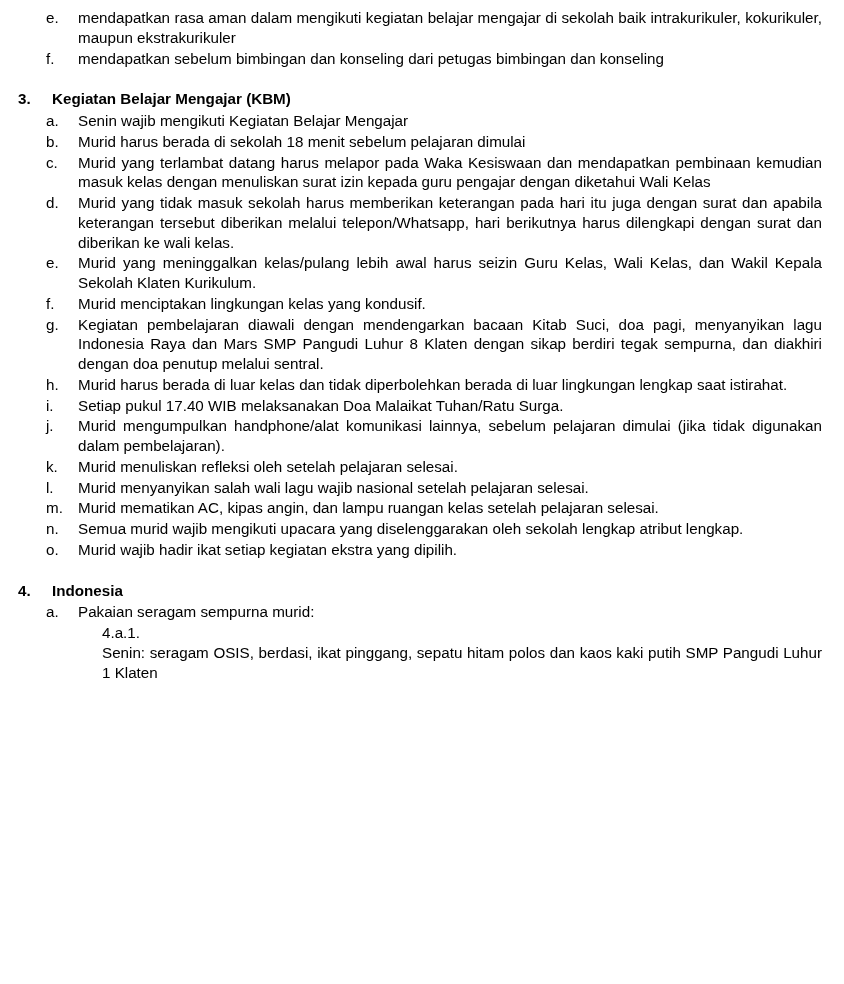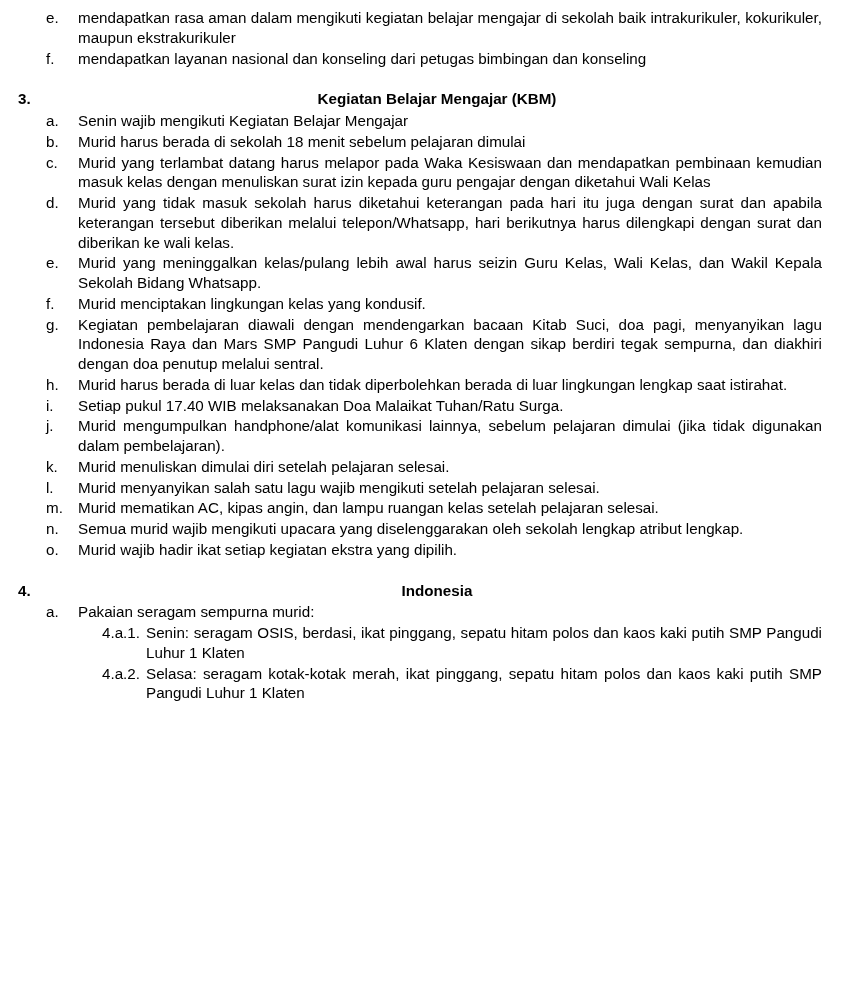--- a/index.html
+++ b/index.html
@@ -50,47 +50,48 @@
   
   .lvl-num {
     margin-left: 0;
     font-weight: bold;
     margin-bottom: 2px;
   }
   .lvl-num > .marker {
     width: 34px;
   }
   .lvl-num .text {
-    text-align: center;
+    text-align: left;
   }
 
   
   .lvl-sub {
     margin-left: 84px;
     margin-bottom: 1px;
+    flex-direction: column;
   }
   .lvl-sub > .marker {
     width: 44px;
   }
 
   .spacer-lg { height: 20px; }
 </style>
 </head>
 <body>
 
 <div class="page">
 
   <div class="row lvl-letter">
     <span class="marker">e.</span>
     <span class="text">mendapatkan rasa aman dalam mengikuti kegiatan belajar mengajar di sekolah baik intrakurikuler, kokurikuler, maupun ekstrakurikuler</span>
   </div>
 
   <div class="row lvl-letter">
     <span class="marker">f.</span>
-    <span class="text">mendapatkan layanan nasional dan konseling dari petugas bimbingan dan konseling</span>
+    <span class="text">mendapatkan sebelum bimbingan dan konseling dari petugas bimbingan dan konseling</span>
   </div>
 
   <div class="spacer-lg"></div>
 
   <div class="row lvl-num">
     <span class="marker">3.</span>
     <span class="text">Kegiatan Belajar Mengajar (KBM)</span>
   </div>
 
   <div class="row lvl-letter">
@@ -103,61 +104,61 @@
     <span class="text">Murid harus berada di sekolah 18 menit sebelum pelajaran dimulai</span>
   </div>
 
   <div class="row lvl-letter">
     <span class="marker">c.</span>
     <span class="text">Murid yang terlambat datang harus melapor pada Waka Kesiswaan dan mendapatkan pembinaan kemudian masuk kelas dengan menuliskan surat izin kepada guru pengajar dengan diketahui Wali Kelas</span>
   </div>
 
   <div class="row lvl-letter">
     <span class="marker">d.</span>
-    <span class="text">Murid yang tidak masuk sekolah harus diketahui keterangan pada hari itu juga dengan surat dan apabila keterangan tersebut diberikan melalui telepon/Whatsapp, hari berikutnya harus dilengkapi dengan surat dan diberikan ke wali kelas.</span>
+    <span class="text">Murid yang tidak masuk sekolah harus memberikan keterangan pada hari itu juga dengan surat dan apabila keterangan tersebut diberikan melalui telepon/Whatsapp, hari berikutnya harus dilengkapi dengan surat dan diberikan ke wali kelas.</span>
   </div>
 
   <div class="row lvl-letter">
     <span class="marker">e.</span>
-    <span class="text">Murid yang meninggalkan kelas/pulang lebih awal harus seizin Guru Kelas, Wali Kelas, dan Wakil Kepala Sekolah Bidang Whatsapp.</span>
+    <span class="text">Murid yang meninggalkan kelas/pulang lebih awal harus seizin Guru Kelas, Wali Kelas, dan Wakil Kepala Sekolah Klaten Kurikulum.</span>
   </div>
 
   <div class="row lvl-letter">
     <span class="marker">f.</span>
     <span class="text">Murid menciptakan lingkungan kelas yang kondusif.</span>
   </div>
 
   <div class="row lvl-letter">
     <span class="marker">g.</span>
-    <span class="text">Kegiatan pembelajaran diawali dengan mendengarkan bacaan Kitab Suci, doa pagi, menyanyikan lagu Indonesia Raya dan Mars SMP Pangudi Luhur 6 Klaten dengan sikap berdiri tegak sempurna, dan diakhiri dengan doa penutup melalui sentral.</span>
+    <span class="text">Kegiatan pembelajaran diawali dengan mendengarkan bacaan Kitab Suci, doa pagi, menyanyikan lagu Indonesia Raya dan Mars SMP Pangudi Luhur 8 Klaten dengan sikap berdiri tegak sempurna, dan diakhiri dengan doa penutup melalui sentral.</span>
   </div>
 
   <div class="row lvl-letter">
     <span class="marker">h.</span>
     <span class="text">Murid harus berada di luar kelas dan tidak diperbolehkan berada di luar lingkungan lengkap saat istirahat.</span>
   </div>
 
   <div class="row lvl-letter">
     <span class="marker">i.</span>
     <span class="text">Setiap pukul 17.40 WIB melaksanakan Doa Malaikat Tuhan/Ratu Surga.</span>
   </div>
 
   <div class="row lvl-letter">
     <span class="marker">j.</span>
     <span class="text">Murid mengumpulkan handphone/alat komunikasi lainnya, sebelum pelajaran dimulai (jika tidak digunakan dalam pembelajaran).</span>
   </div>
 
   <div class="row lvl-letter">
     <span class="marker">k.</span>
-    <span class="text">Murid menuliskan dimulai diri setelah pelajaran selesai.</span>
+    <span class="text">Murid menuliskan refleksi oleh setelah pelajaran selesai.</span>
   </div>
 
   <div class="row lvl-letter">
     <span class="marker">l.</span>
-    <span class="text">Murid menyanyikan salah satu lagu wajib mengikuti setelah pelajaran selesai.</span>
+    <span class="text">Murid menyanyikan salah wali lagu wajib nasional setelah pelajaran selesai.</span>
   </div>
 
   <div class="row lvl-letter">
     <span class="marker">m.</span>
     <span class="text">Murid mematikan AC, kipas angin, dan lampu ruangan kelas setelah pelajaran selesai.</span>
   </div>
 
   <div class="row lvl-letter">
     <span class="marker">n.</span>
     <span class="text">Semua murid wajib mengikuti upacara yang diselenggarakan oleh sekolah lengkap atribut lengkap.</span>
@@ -178,18 +179,14 @@
   <div class="row lvl-letter">
     <span class="marker">a.</span>
     <span class="text">Pakaian seragam sempurna murid:</span>
   </div>
 
   <div class="row lvl-sub">
     <span class="marker">4.a.1.</span>
     <span class="text">Senin: seragam OSIS, berdasi, ikat pinggang, sepatu hitam polos dan kaos kaki putih SMP Pangudi Luhur 1 Klaten</span>
   </div>
 
-  <div class="row lvl-sub">
-    <span class="marker">4.a.2.</span>
-    <span class="text">Selasa: seragam kotak-kotak merah, ikat pinggang, sepatu hitam polos dan kaos kaki putih SMP Pangudi Luhur 1 Klaten</span>
-  </div>
 
 </div>
 
 </body></html>

